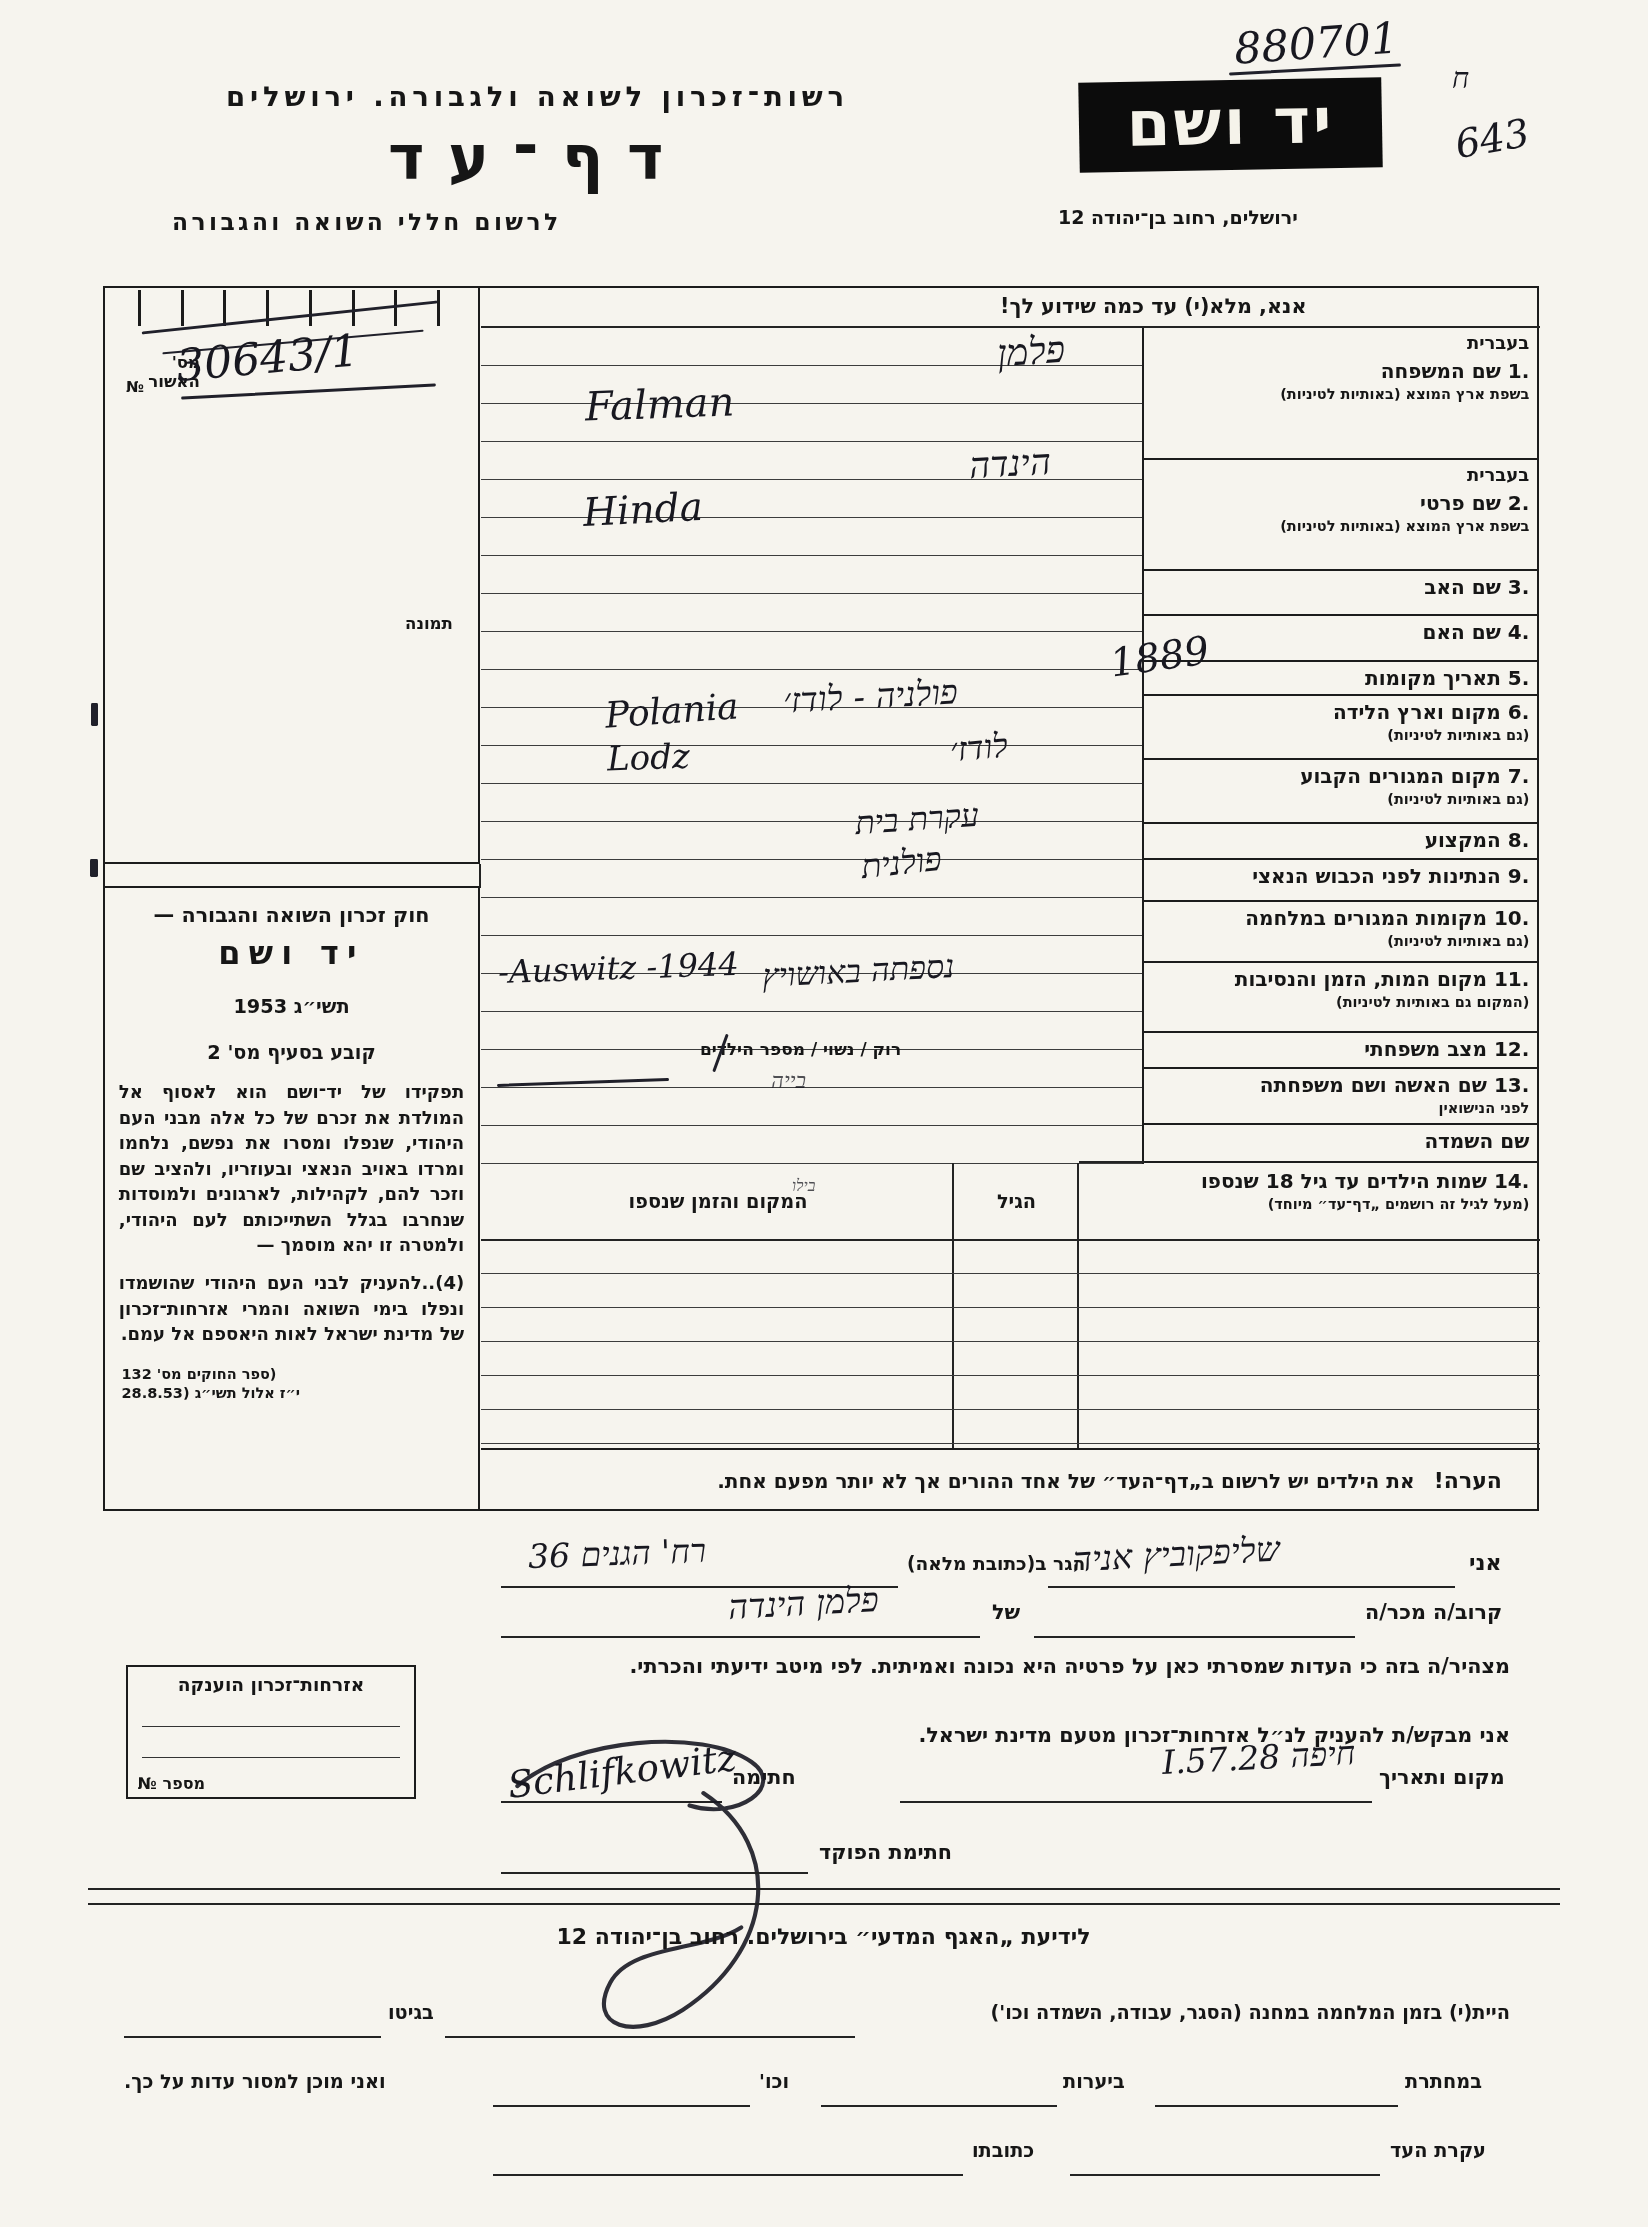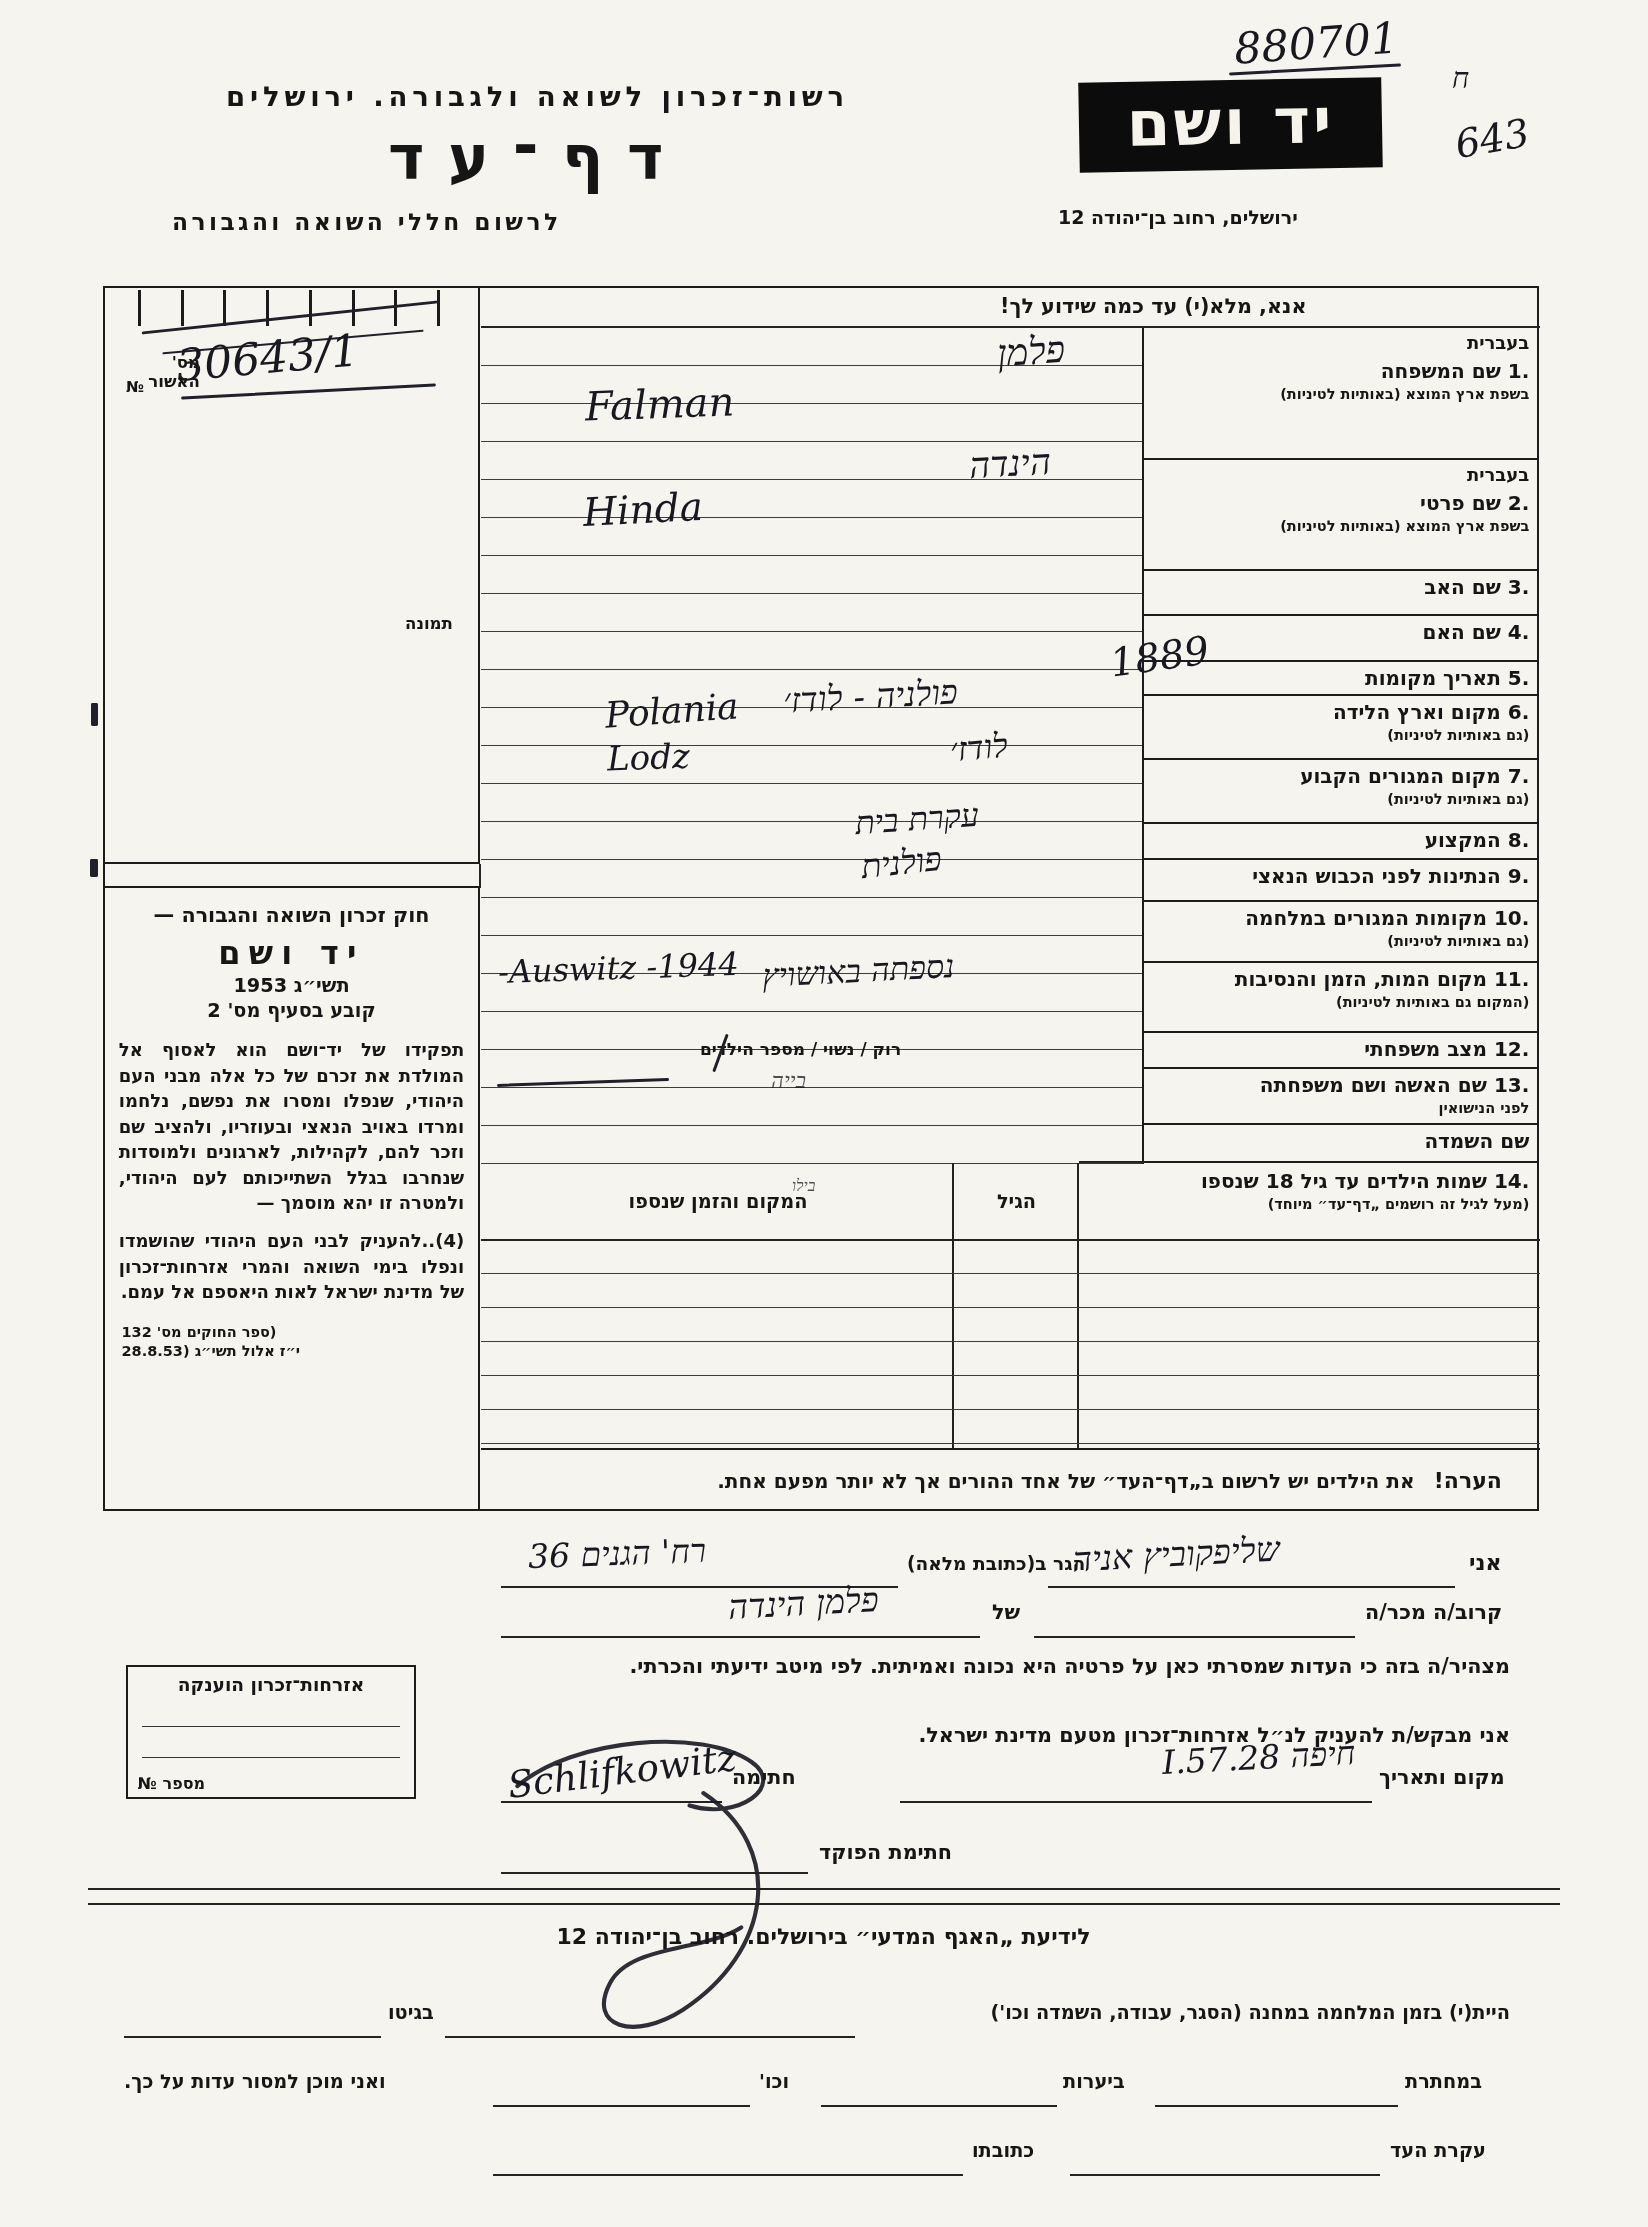--- a/index.html
+++ b/index.html
@@ -30,21 +30,21 @@
     background:repeating-linear-gradient(to bottom,transparent 0px,transparent 37px,#3c3c3c 37px,#3c3c3c 38px)}
   .table-lines{position:absolute;left:481px;top:1240px;width:1059px;height:208px;
     background:repeating-linear-gradient(to bottom,transparent 0px,transparent 33px,#3c3c3c 33px,#3c3c3c 34px)}
   .th{position:absolute;top:1163px;height:77px;display:flex;align-items:center;justify-content:center;
       font-weight:bold;font-size:19.3px}
   .note{position:absolute;left:481px;top:1448px;width:1059px;height:63px;border-top:2.1px solid #1c1c1c;
         display:flex;align-items:center;gap:19.3px;padding-right:38px;font-weight:bold}
   .law-box{padding:11px 11px 6.9px;text-align:center}
   .law-h1{font-weight:bold;font-size:20.7px;margin-top:4.1px}
   .law-logo{font-weight:bold;font-size:32px;letter-spacing:8.3px;margin-top:6.9px}
-  .law-h2,.law-h3{font-weight:bold;font-size:19.3px;margin-top:2px}
+  .law-h2,.law-h3{font-weight:bold;font-size:19.3px;margin-top:23px}
   .law-body{font-weight:bold;font-size:18px;line-height:1.42;text-align:justify;margin-top:15px;padding:0 2.8px}
   .law-body2{font-weight:bold;font-size:18px;line-height:1.42;text-align:justify;margin-top:12.4px;padding:0 2.8px}
   .law-ref{font-weight:bold;font-size:14.5px;text-align:left;line-height:1.35;margin-top:18px;padding-left:5.5px}
 </style>
 </head>
 <body>
 
 <div id="page">
 
   <div class="abs b hdr-org">רשות־זכרון לשואה ולגבורה. ירושלים</div>

